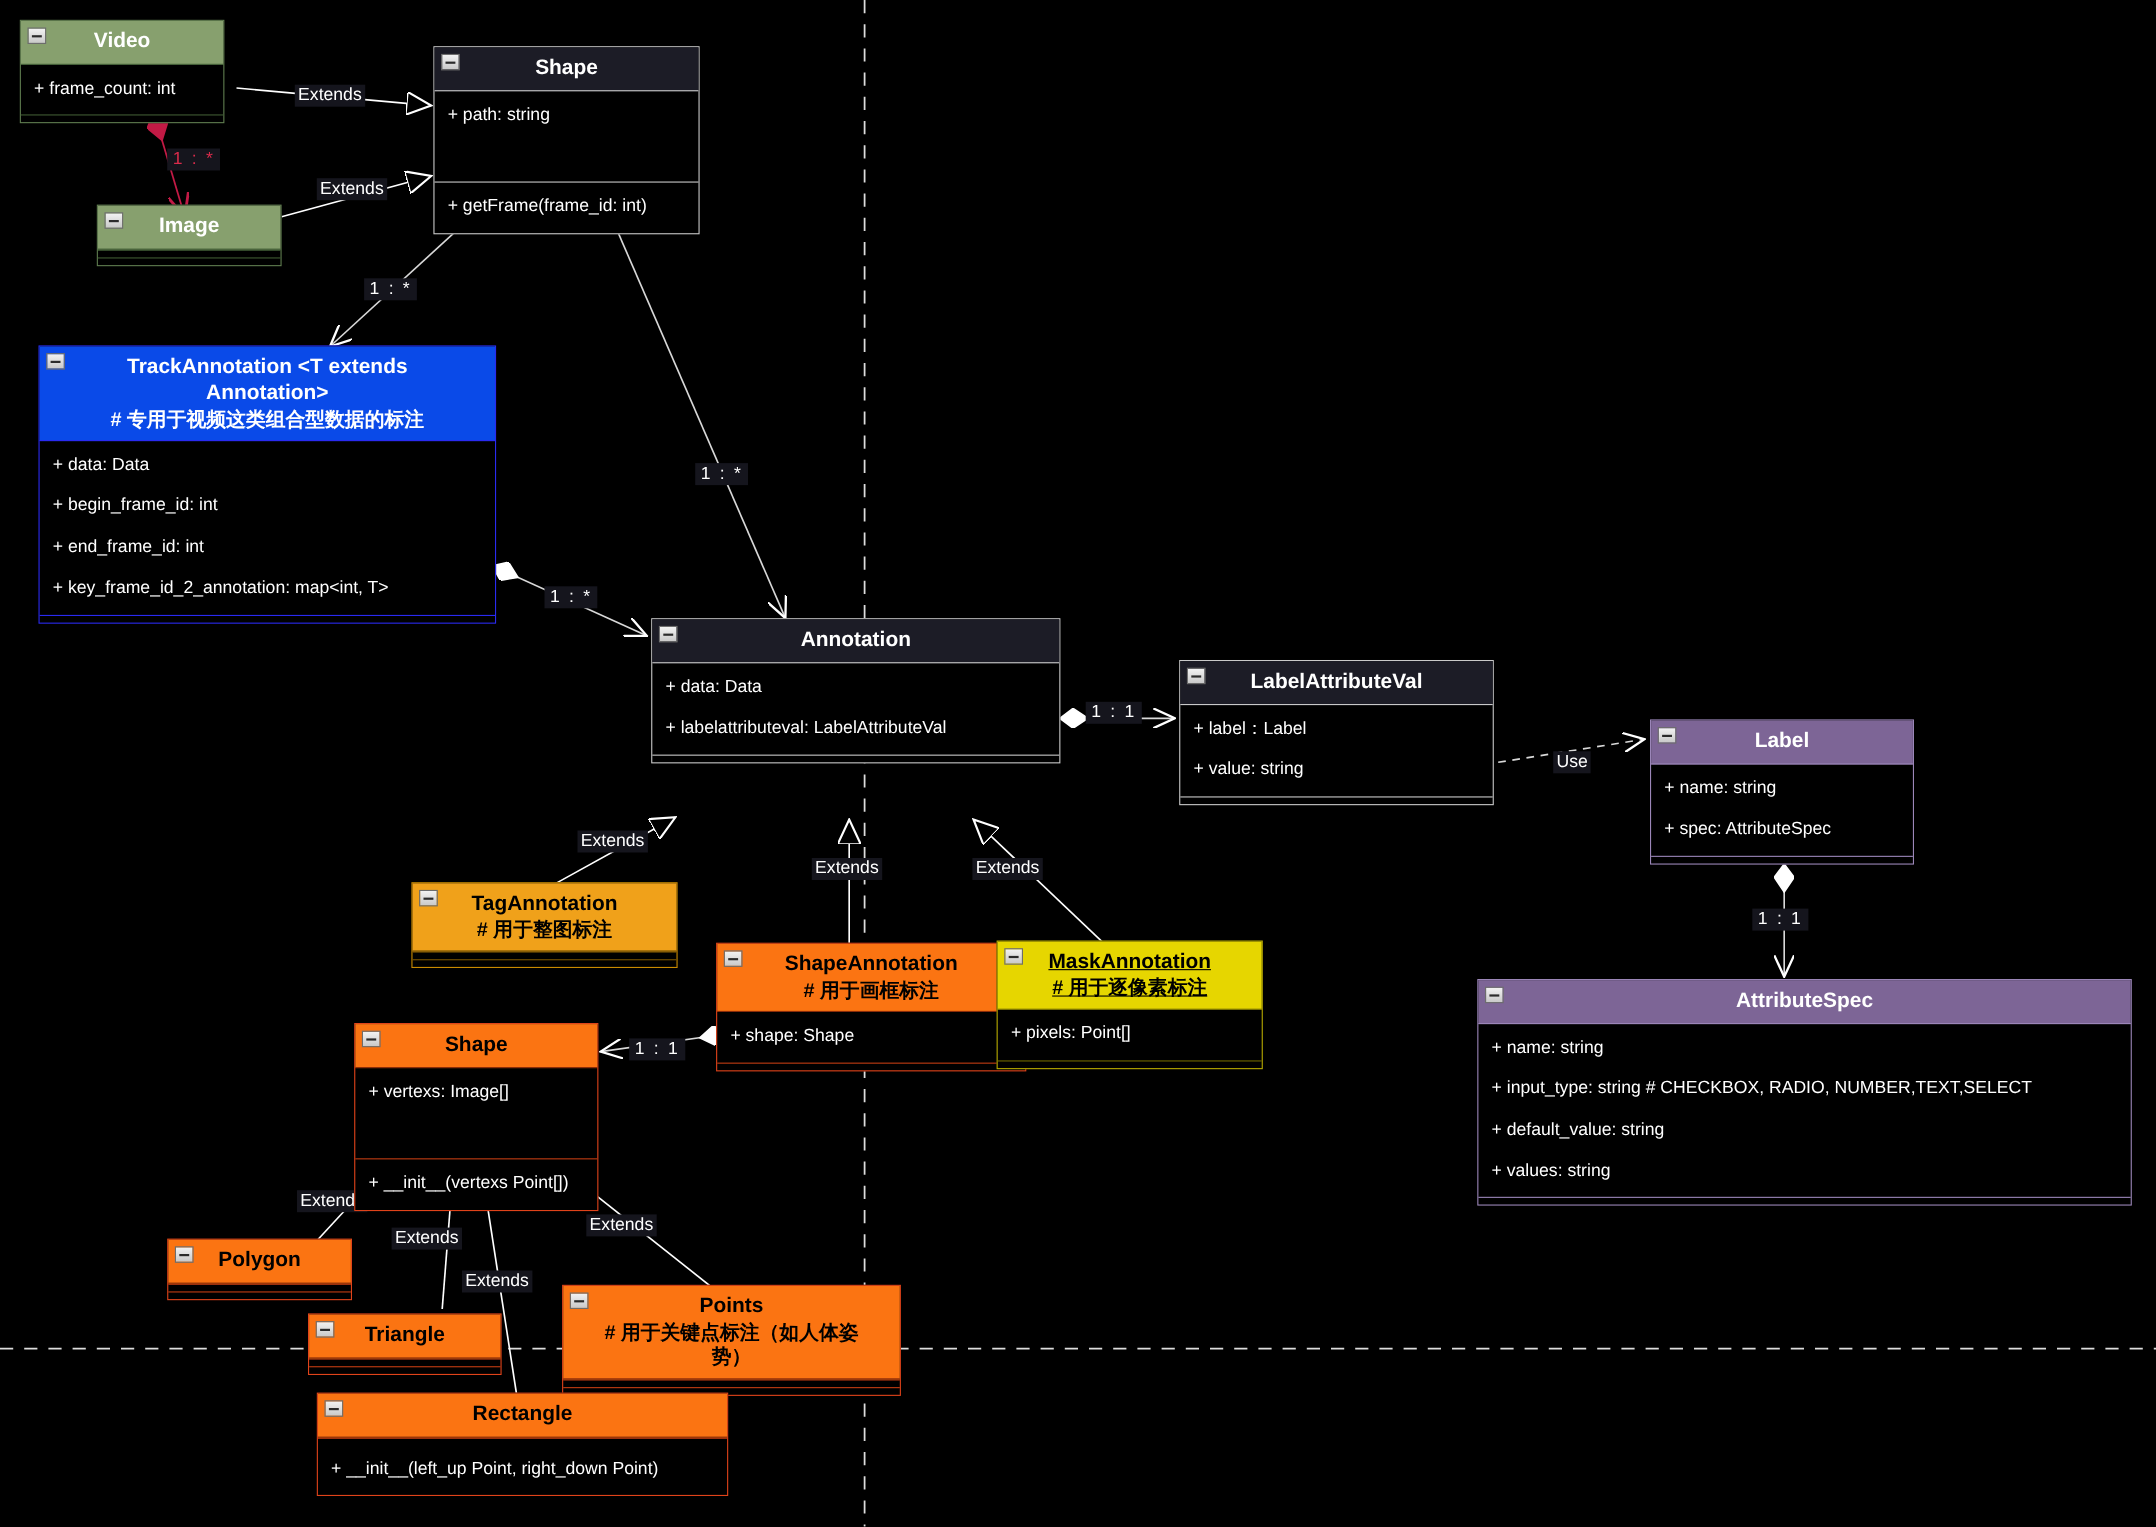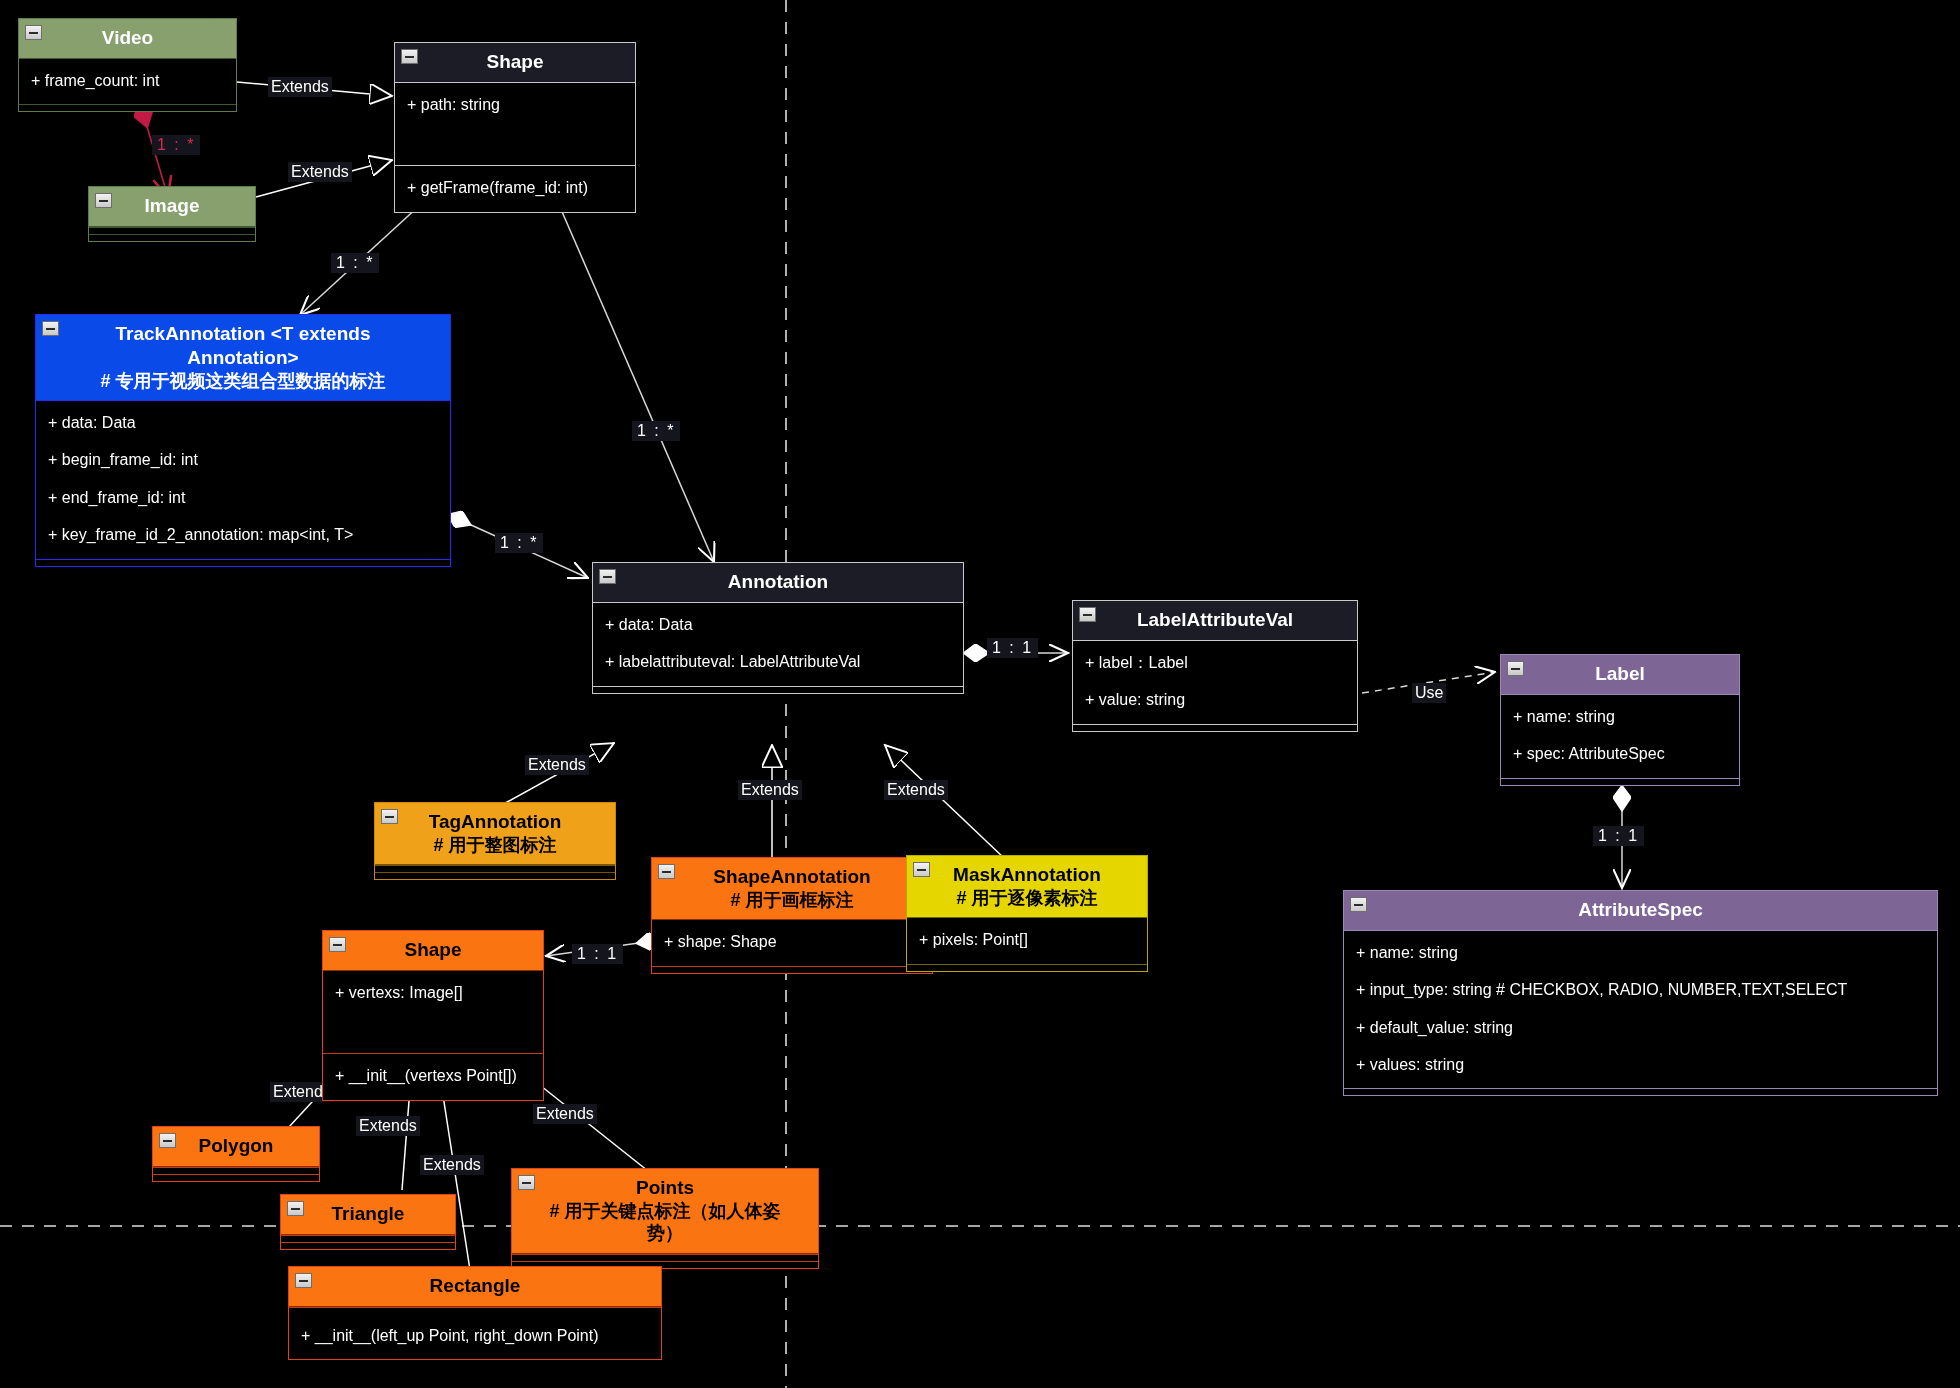--- a/index.html
+++ b/index.html
@@ -209,21 +209,21 @@
   <div class="mlabel" style="left:1593px; top:826px;">1 :  1</div>
   <div class="elabel" style="left:525px; top:755px;">Extends</div>
   <div class="elabel" style="left:738px; top:780px;">Extends</div>
   <div class="elabel" style="left:884px; top:780px;">Extends</div>
   <div class="mlabel" style="left:572px; top:944px;">1 :  1</div>
   <div class="elabel" style="left:270px; top:1082px;">Extends</div>
   <div class="elabel" style="left:356px; top:1116px;">Extends</div>
   <div class="elabel" style="left:420px; top:1155px;">Extends</div>
   <div class="elabel" style="left:533px; top:1104px;">Extends</div>
 
-  <div class="uml v-green" style="left:18px; top:18px; width:219px;">
+  <div class="uml v-green" style="left:18px; top:18px; width:186px;">
     <div class="hdr">
       <span class="minus"></span>
       <span>Video</span>
     </div>
     <div class="sect">
       <div class="row">+ frame_count: int</div>
     </div>
     <div class="foot"></div>
   </div>
 
@@ -329,21 +329,21 @@
       <span class="minus"></span>
       <span>ShapeAnnotation</span>
       <span class="sub"># 用于画框标注</span>
     </div>
     <div class="sect">
       <div class="row">+ shape: Shape</div>
     </div>
     <div class="foot"></div>
   </div>
 
-  <div class="uml v-yellow" style="left:906px; top:855px; width:242px;">
+  <div class="uml v-yellow" style="left:906px; top:855px; width:242px;text-decoration:underline;">
     <div class="hdr">
       <span class="minus"></span>
       <span>MaskAnnotation</span>
       <span class="sub"># 用于逐像素标注</span>
     </div>
     <div class="sect">
       <div class="row">+ pixels: Point[]</div>
     </div>
     <div class="foot"></div>
   </div>

